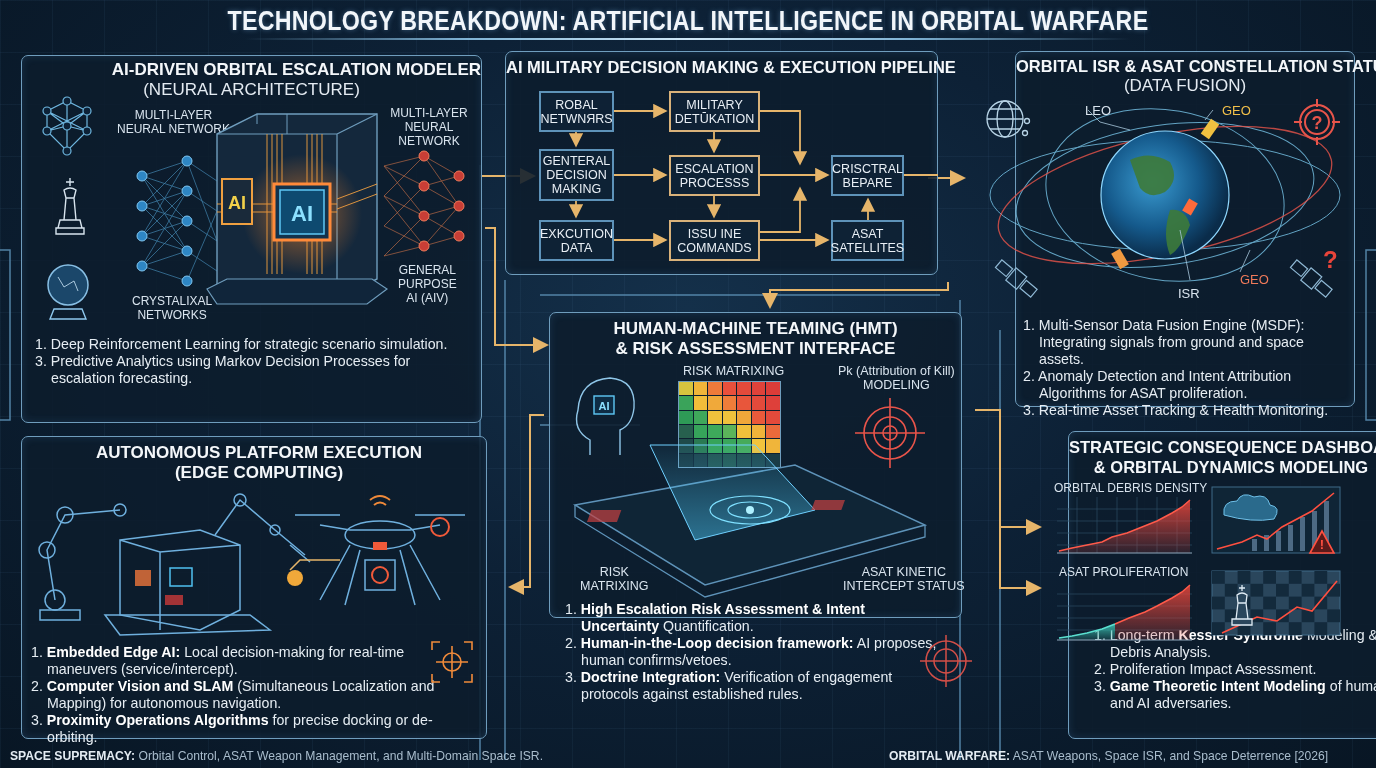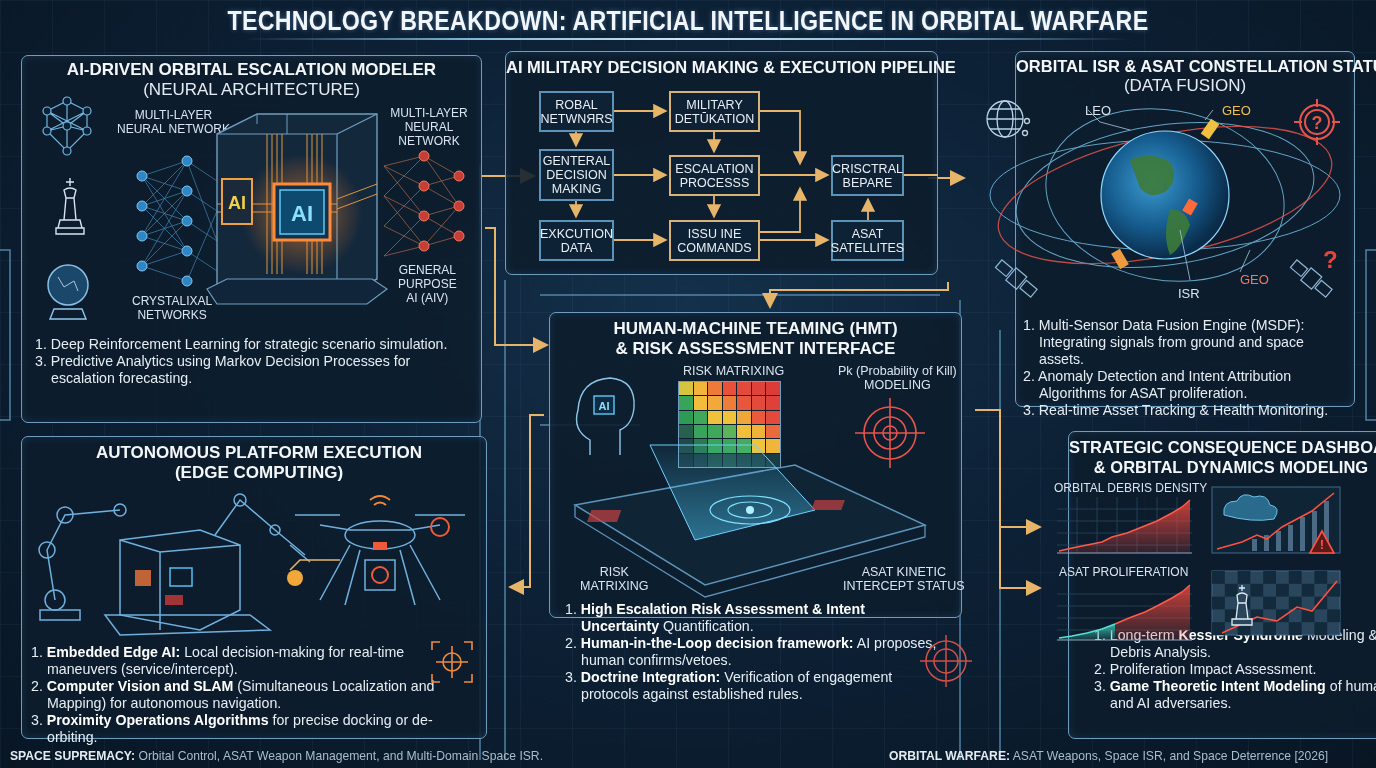--- a/index.html
+++ b/index.html
@@ -82,21 +82,21 @@
     <path d="M485,228 L495,228 L495,345 L545,345" marker-end="url(#ah)"></path>
     <path d="M928,178 L962,178" marker-end="url(#ah)"></path>
     <path d="M948,282 L948,290 L770,290 L770,305" marker-end="url(#ah)"></path>
     <path d="M544,415 L530,415 L530,587 L512,587" marker-end="url(#ah)"></path>
     <path d="M975,410 L1000,410 L1000,527 L1038,527" marker-end="url(#ah)"></path>
     <path d="M1000,527 L1000,588 L1038,588" marker-end="url(#ah)"></path>
   </g>
 </svg>
 
 <div class="panel" style="left:21px;top:55px;width:461px;height:368px;">
-  <div class="ptitle" style="margin-top:4px;">AI-DRIVEN ORBITAL ESCALATION MODELER</div>
+  <div class="ptitle" style="margin-top:4px;text-align:right;">AI-DRIVEN ORBITAL ESCALATION MODELER</div>
   <div class="psub">(NEURAL ARCHITECTURE)</div>
 
   <svg width="60" height="60" style="left:15px;top:40px;">
     <g stroke="#6fb7e0" stroke-width="1.2" fill="none">
       <path d="M10,15 L30,5 L50,15 L30,30 Z M10,15 L10,35 L30,55 L50,35 L50,15 M10,35 L30,30 L50,35 M30,5 L30,55 M10,15 L50,35 M50,15 L10,35"></path>
       <circle cx="30" cy="5" r="4" fill="#0d2136"></circle>
         <circle cx="10" cy="15" r="4" fill="#0d2136"></circle>
         <circle cx="50" cy="15" r="4" fill="#0d2136"></circle>
       <circle cx="30" cy="30" r="4" fill="#0d2136"></circle>
         <circle cx="10" cy="35" r="4" fill="#0d2136"></circle>
@@ -365,21 +365,21 @@
 <div class="panel" style="left:549px;top:312px;width:413px;height:306px;">
   <div class="ptitle" style="margin-top:6px;">HUMAN-MACHINE TEAMING (HMT)</div>
   <div class="ptitle">&amp; RISK ASSESSMENT INTERFACE</div>
   <ul class="list" style="left:15px;top:288px;width:380px;">
     <li><span>1.</span> <b>High Escalation Risk Assessment &amp; Intent Uncertainty</b><span> Quantification.</span></li>
     <li><span>2.</span> <b>Human-in-the-Loop decision framework:</b><span> AI proposes, human confirms/vetoes.</span></li>
     <li><span>3.</span> <b>Doctrine Integration:</b><span> Verification of engagement protocols against established rules.</span></li>
   </ul>
 </div>
 <div class="lbl" style="left:683px;top:364px;font-size:12.5px;">RISK MATRIXING</div>
-<div class="lbl" style="left:838px;top:364px;font-size:12.5px;"><span style="white-space:pre-line;">Pk (Probability of Kill)
+<div class="lbl" style="left:838px;top:364px;font-size:12.5px;"><span style="white-space:pre-line;">Pk (Attribution of Kill)
 MODELING</span></div>
 <div class="lbl" style="left:580px;top:565px;font-size:12.5px;"><span style="white-space:pre-line;">RISK
 MATRIXING</span></div>
 <div class="lbl" style="left:843px;top:565px;font-size:12.5px;"><span style="white-space:pre-line;">ASAT KINETIC
 INTERCEPT STATUS</span></div>
 
 <svg width="70" height="90" style="left:570px;top:370px;">
   <g stroke="#8fc6e8" stroke-width="1.4" fill="none">
     <path d="M20,85 L20,70 Q2,60 8,40 Q10,10 40,8 Q66,10 64,38 Q62,55 50,60 L50,85"></path>
   </g>

